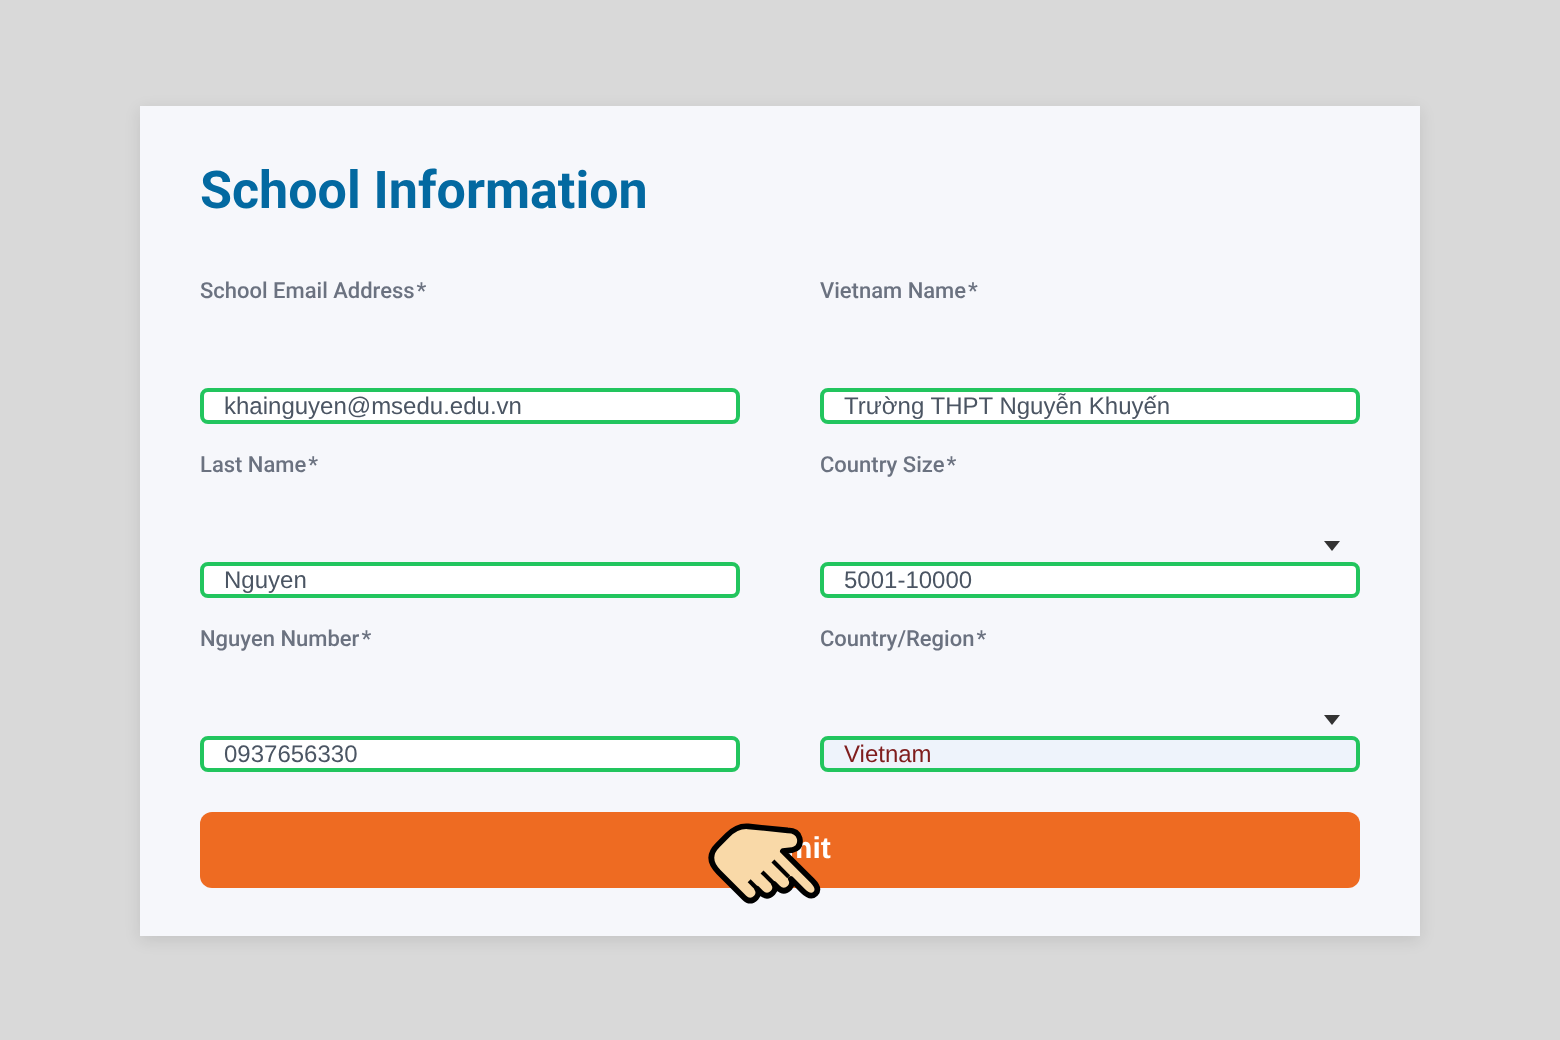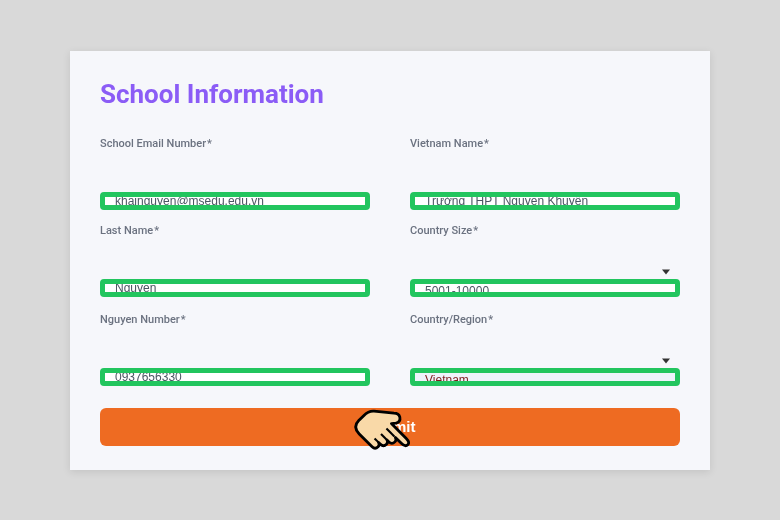--- a/index.html
+++ b/index.html
@@ -16,21 +16,21 @@
   .card {
     background: #f6f7fb;
     width: 640px;
     padding: 28px 30px 24px 30px;
     box-shadow: 0 2px 8px rgba(0,0,0,0.1);
     position: relative;
   }
   .title {
     font-size: 26px;
     font-weight: 700;
-    color: #8b5cf6;
+    color: #0369a1;
     margin-bottom: 28px;
   }
   .form-grid {
     display: grid;
     grid-template-columns: 1fr 1fr;
     column-gap: 40px;
     row-gap: 14px;
   }
   .field {
     display: flex;
@@ -40,21 +40,21 @@
     font-size: 11px;
     color: #6b7280;
     margin-bottom: 6px;
     font-weight: 500;
   }
   .label .req {
     margin-left: 1px;
   }
   .input, .select {
     height: 18px;
-    border: 5px solid #22c55e;
+    border: 2px solid #22c55e;
     border-radius: 4px;
     background: #fff;
     padding: 0 10px;
     font-size: 12px;
     color: #4b5563;
     outline: none;
     width: 100%;
     margin-top: 36px;
   }
   .select {
@@ -106,21 +106,21 @@
 </head>
 <body>
 
 <div class="card">
   <h1 class="title">School Information</h1>
 
   <div class="form-grid">
 
     <div class="field">
       <label class="label">
-        <span>School Email Number</span><span class="req">*</span>
+        <span>School Email Address</span><span class="req">*</span>
       </label>
       <input class="input" type="text" value="khainguyen@msedu.edu.vn" style="">
     </div>
 
     <div class="field">
       <label class="label">
         <span>Vietnam Name</span><span class="req">*</span>
       </label>
       <input class="input" type="text" value="Trường THPT Nguyễn Khuyến" style="">
     </div>

